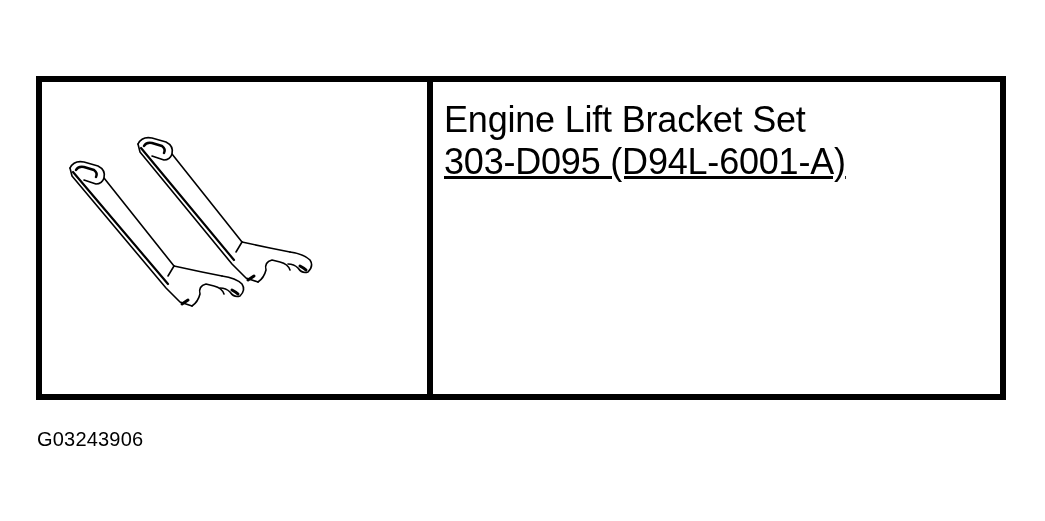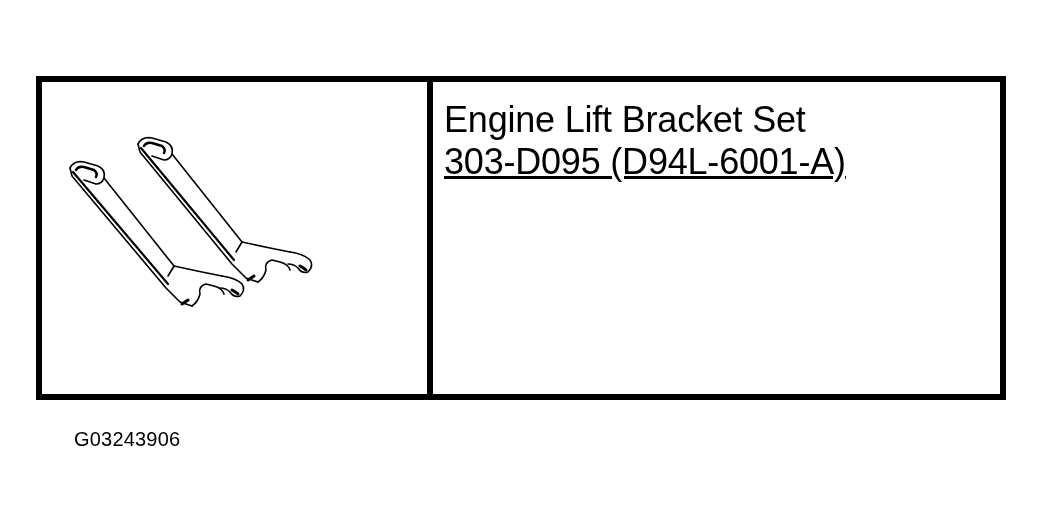--- a/index.html
+++ b/index.html
@@ -51,21 +51,20 @@
     }
     .tool-name { top: 18px; }
     .tool-number { top: 60px; text-decoration: underline; }
     .figure-id {
       position: absolute;
       left: 37px;
       top: 428px;
       font-size: 20px;
       line-height: 22px;
       letter-spacing: 0.2px;
-      margin-left: 37px;
     }
   </style>
 </head>
 <body>
 
 <div class="tool-box">
   <div class="image-cell">
     <svg width="385" height="312" viewBox="0 0 385 312" fill="none" stroke="#000" stroke-linecap="round" stroke-linejoin="round">
 
       <g stroke-width="1.6">

